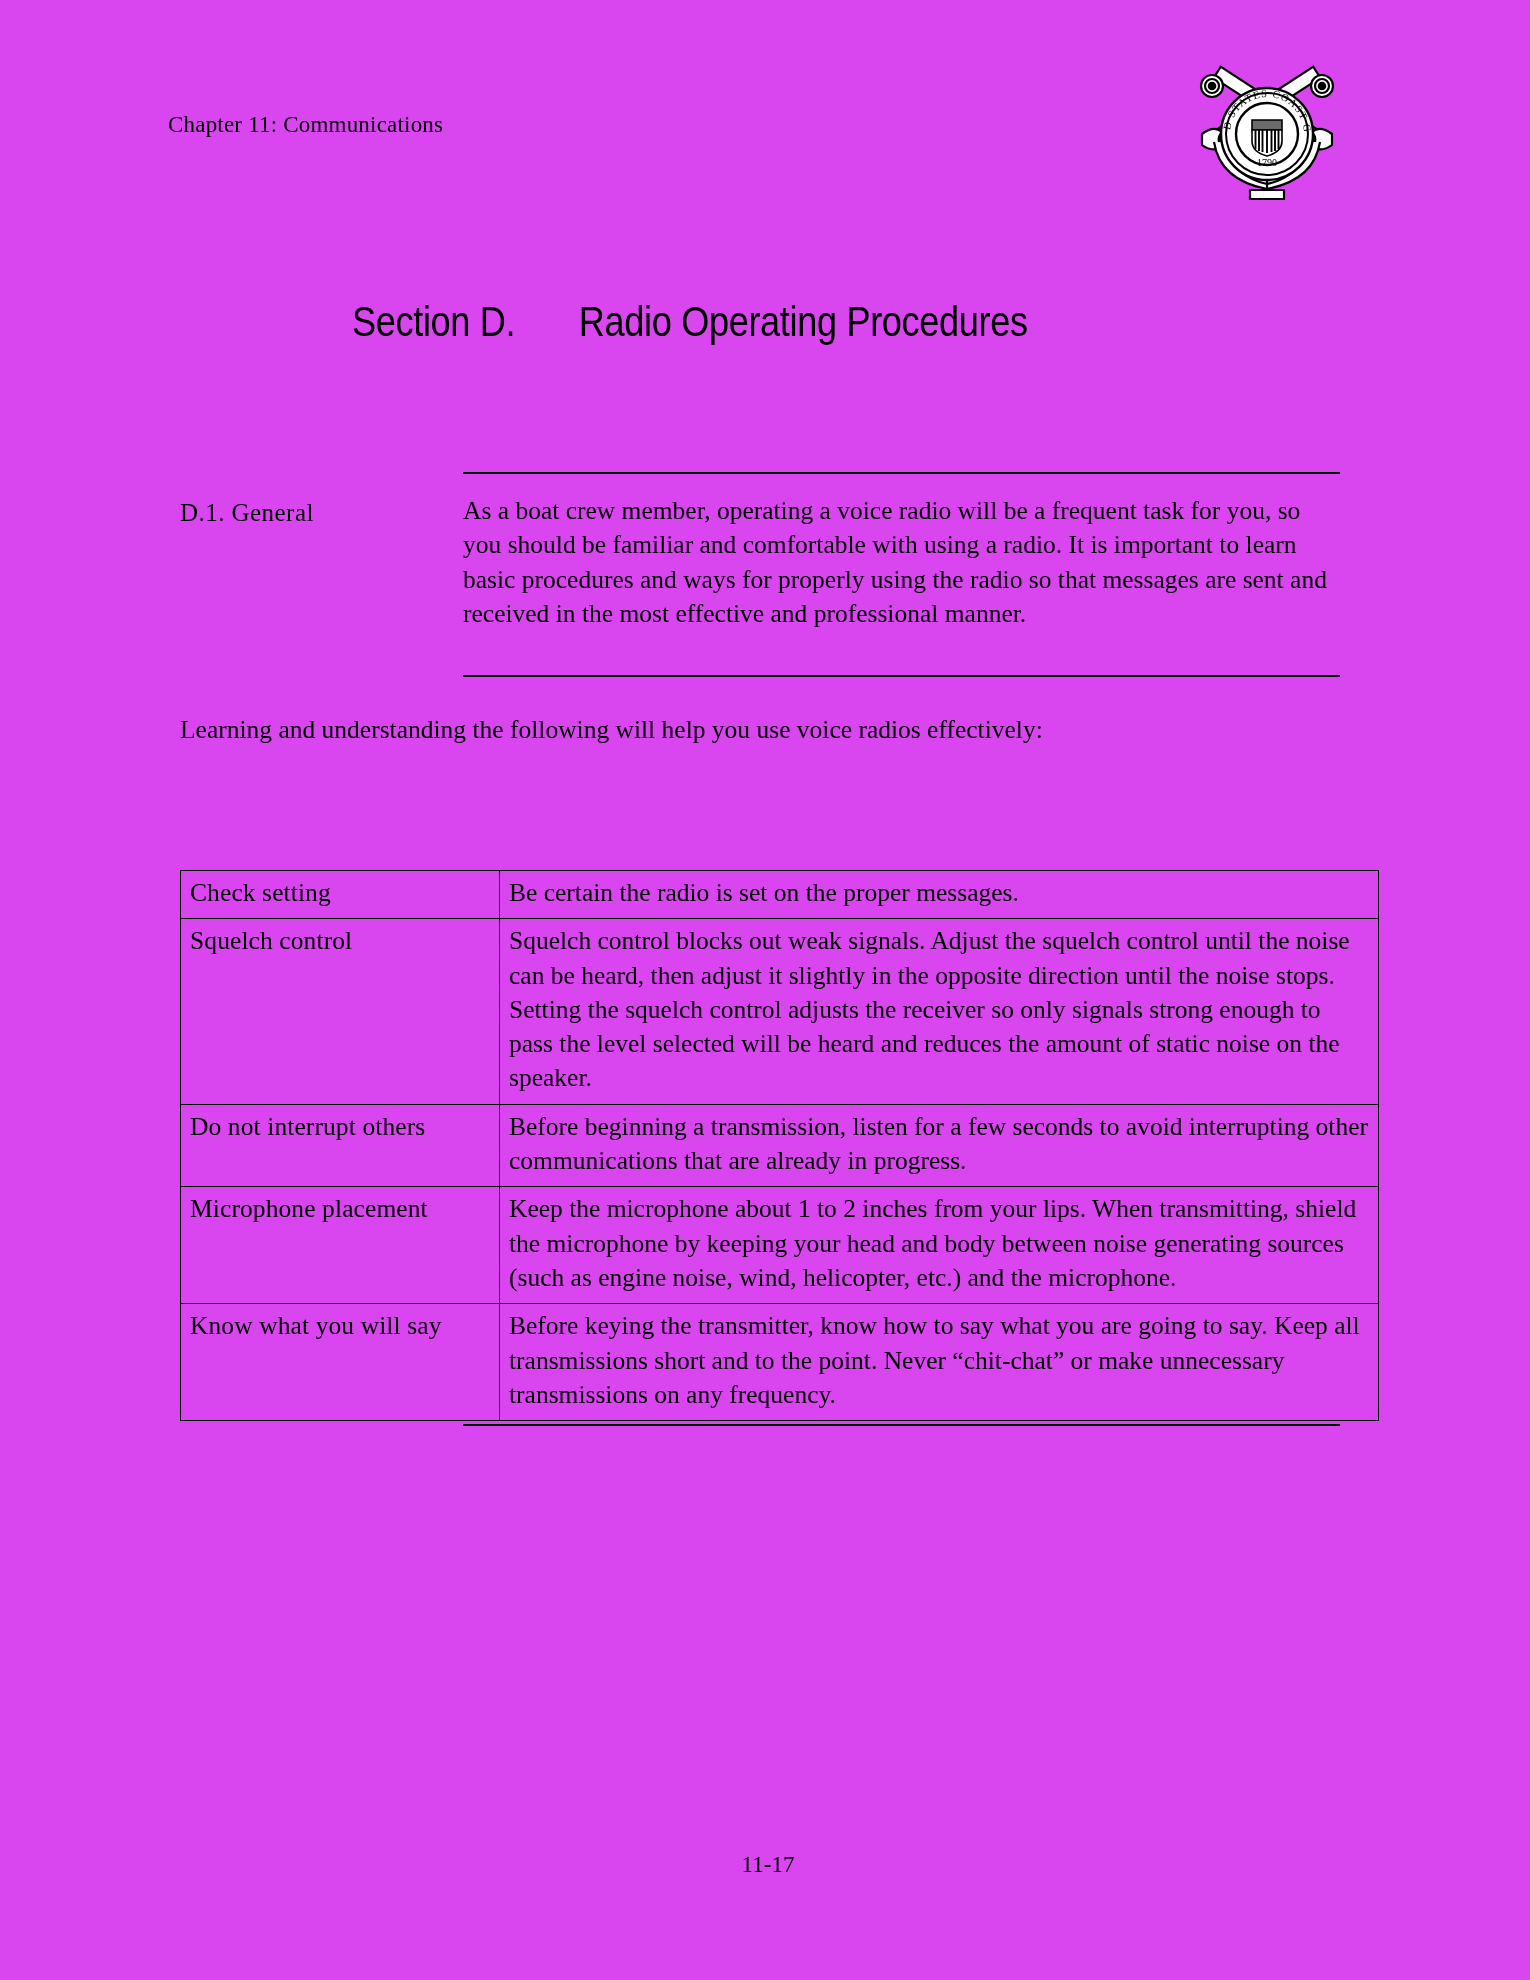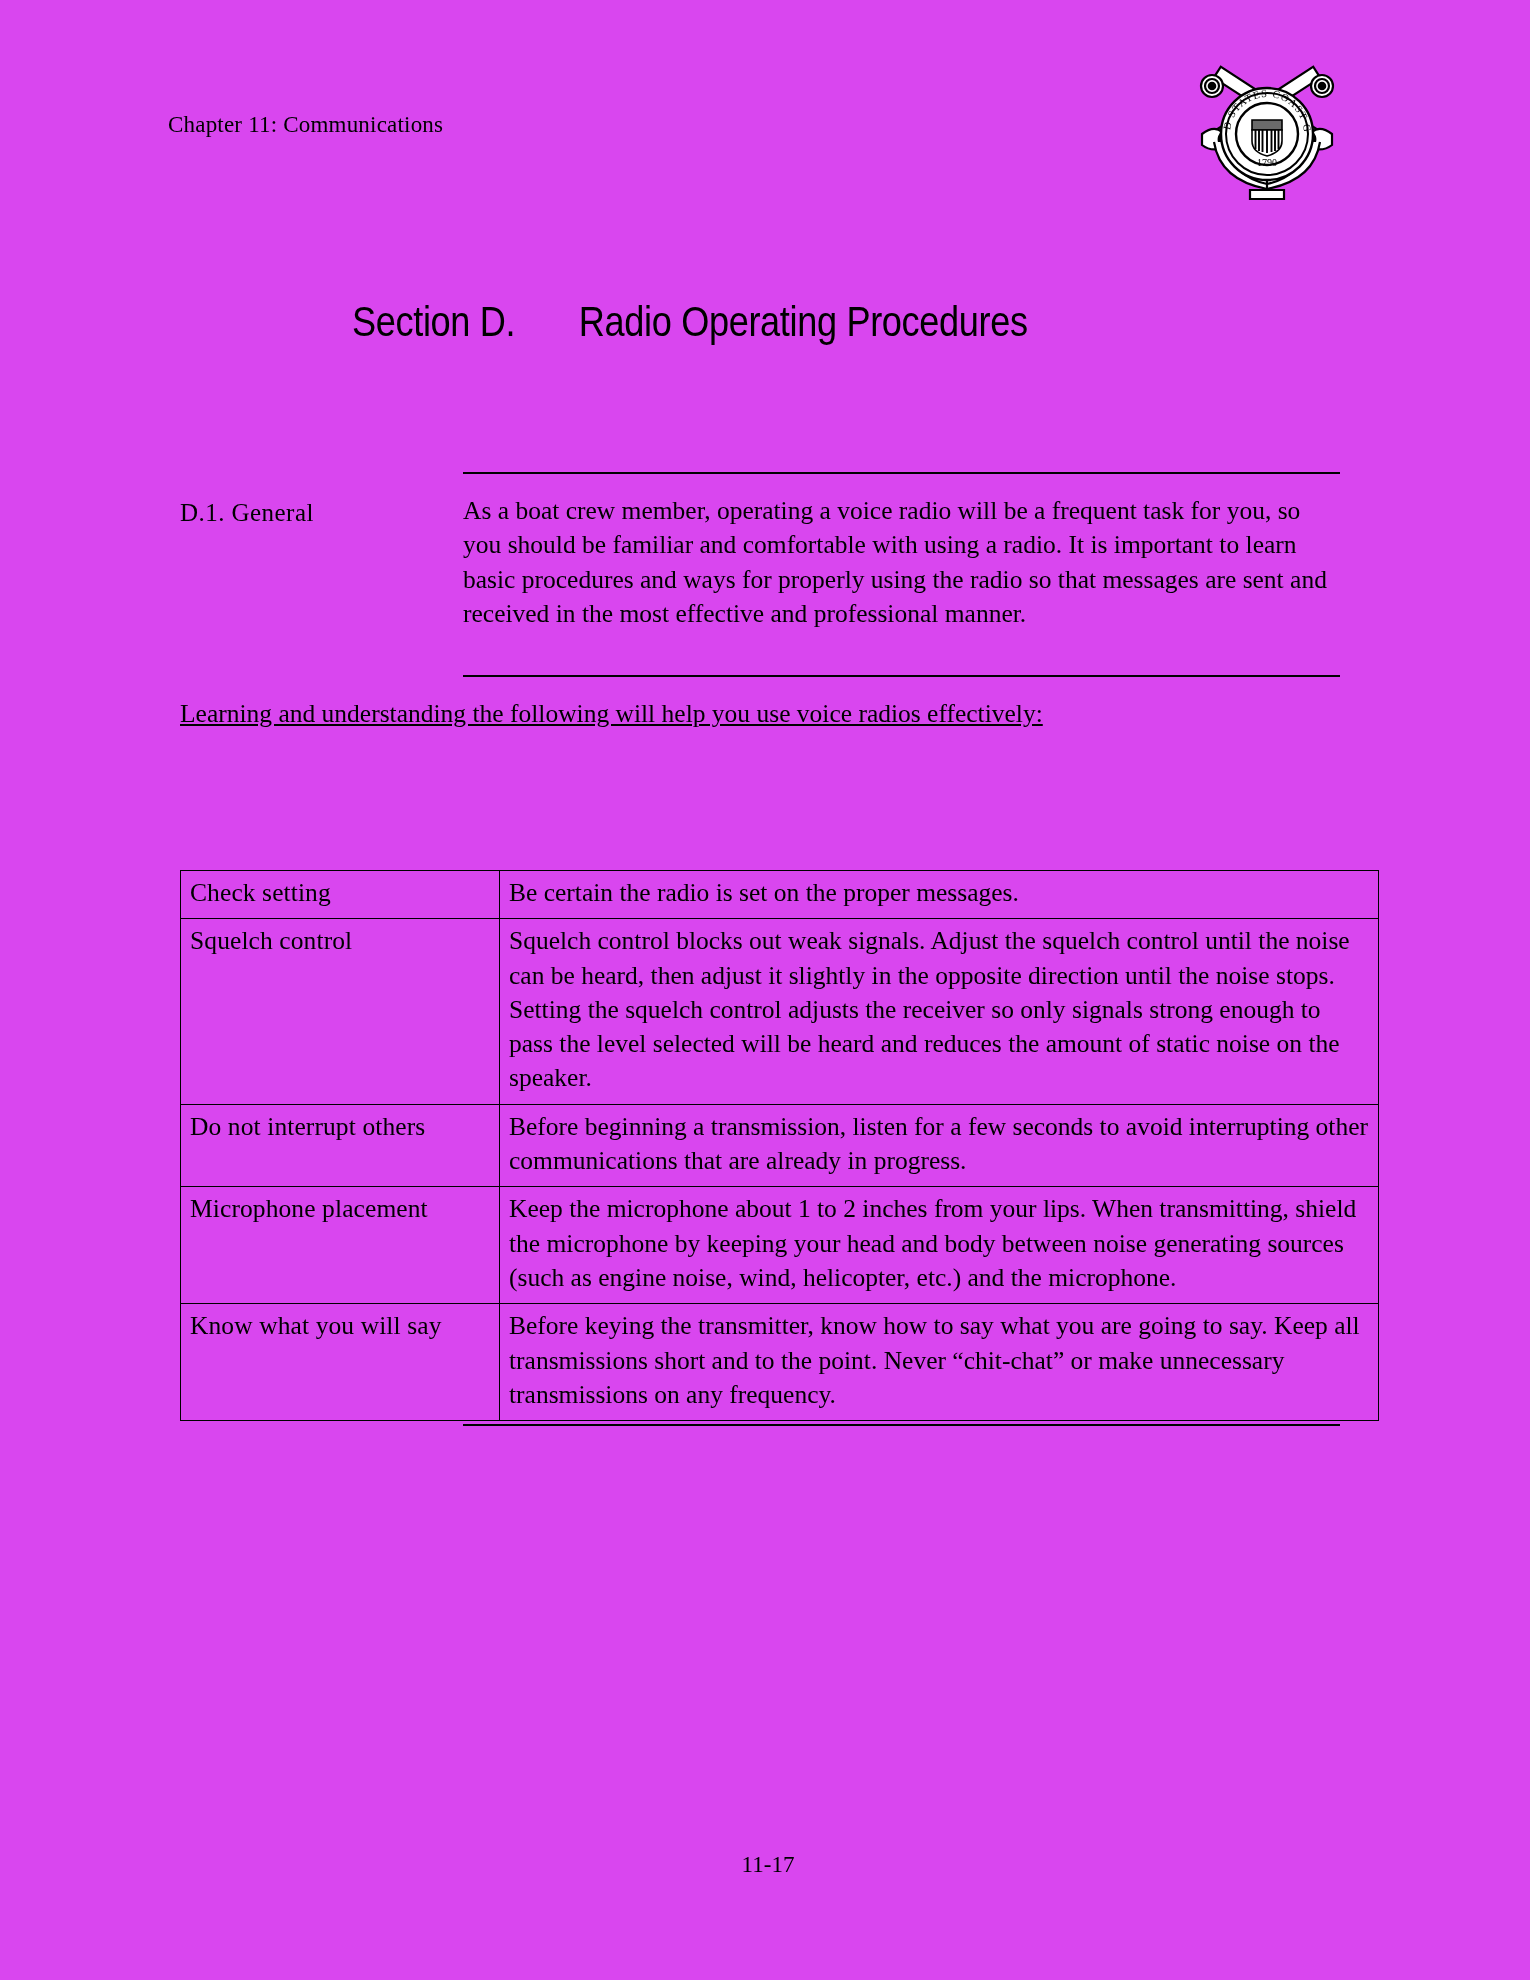--- a/index.html
+++ b/index.html
@@ -82,21 +82,21 @@
   .blk .body {
     width: 877px;
     box-sizing: border-box;
     font-size: 25.5px;
     line-height: 1.345;
     text-align: left;
   }
   .blk.b1 .label { padding-top: 22px; }
   .blk.b1 .body  { padding-top: 20px; padding-bottom: 44px; }
   .blk.b2 .label { padding-top: 22px; }
-  .blk.b2 .body  { padding-top: 20px; padding-bottom: 30px; text-decoration: underline; }
+  .blk.b2 .body  { padding-top: 36px; padding-bottom: 30px; }
 
   
   .tbl-wrap {
     position: absolute;
     left: 180px;
     top: 870px;
     width: 1160px;
   }
   table.disc {
     border-collapse: collapse;

